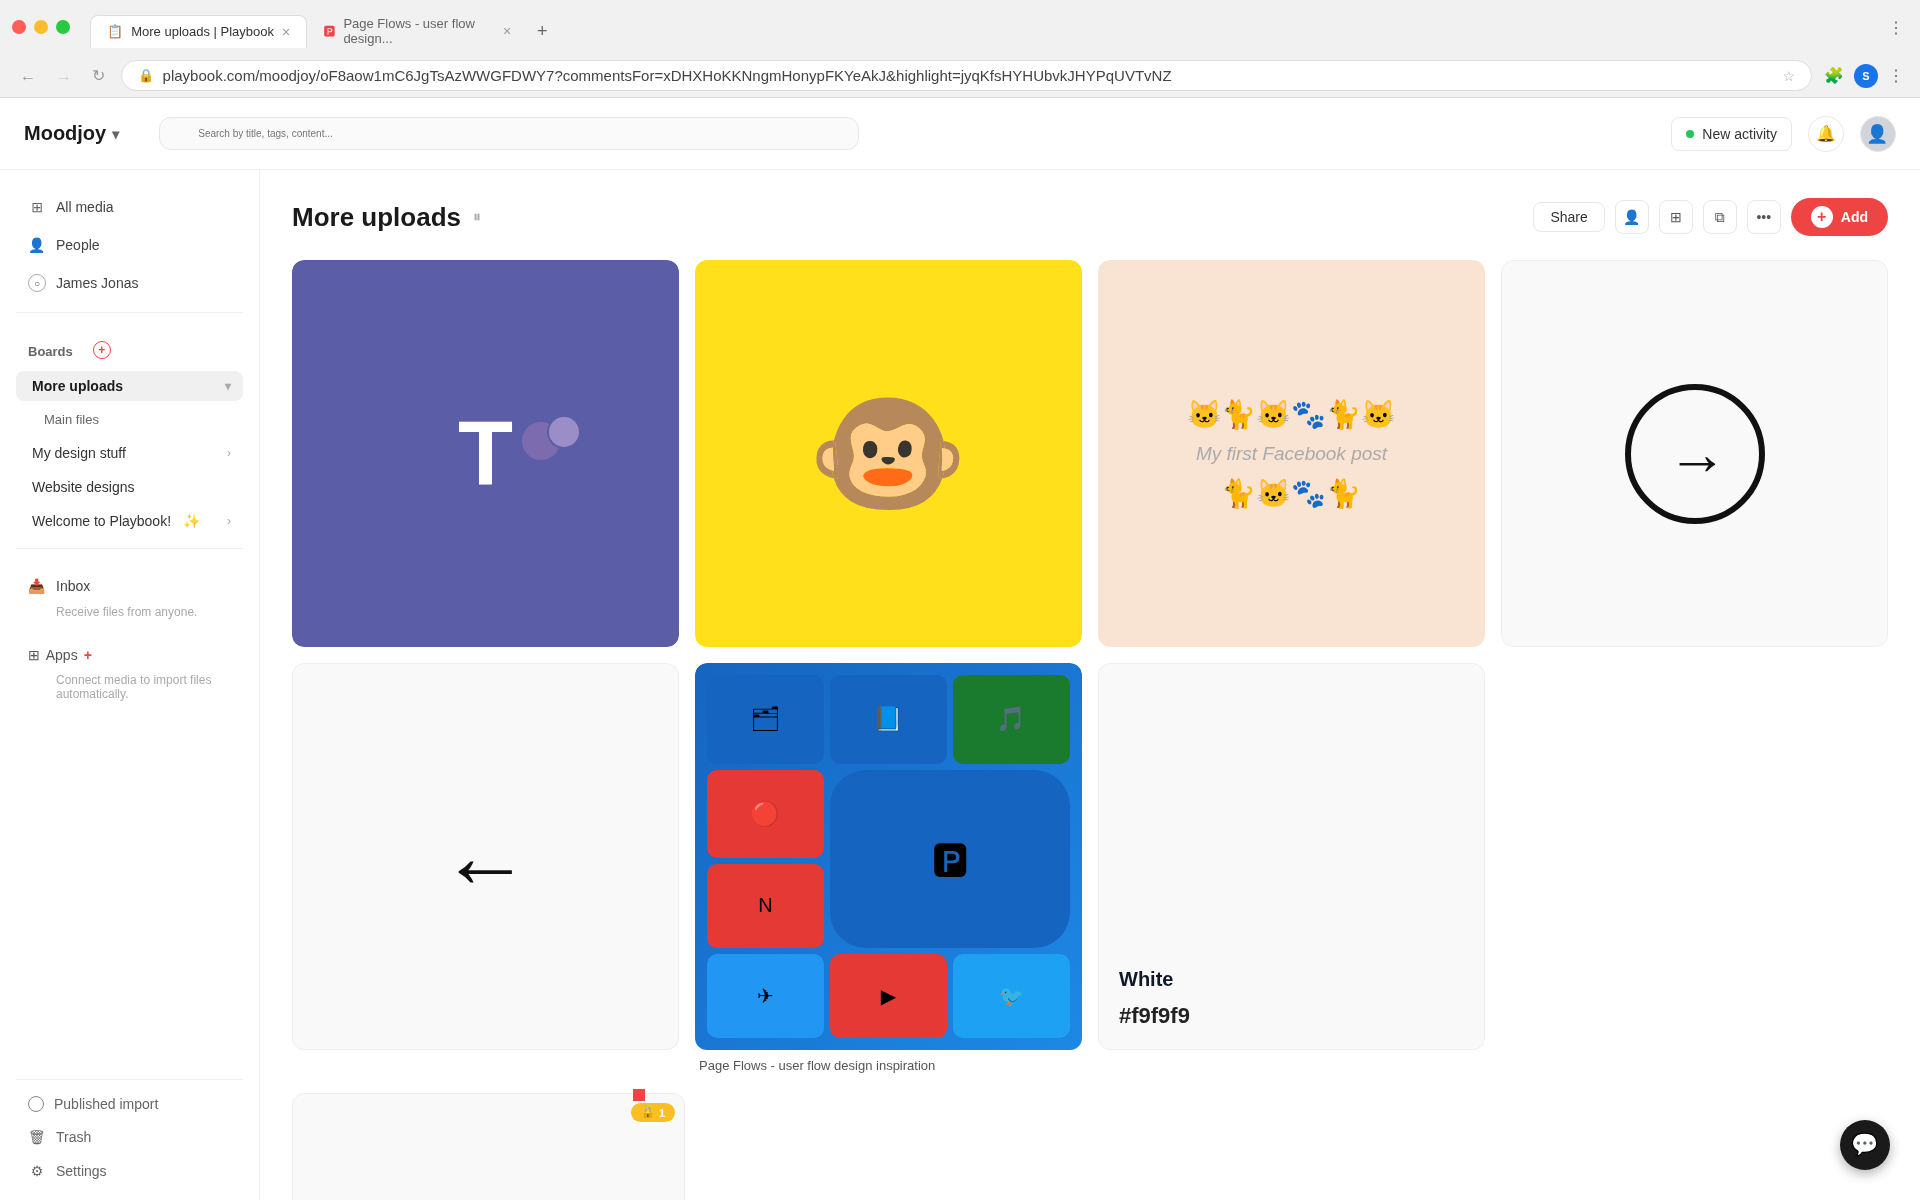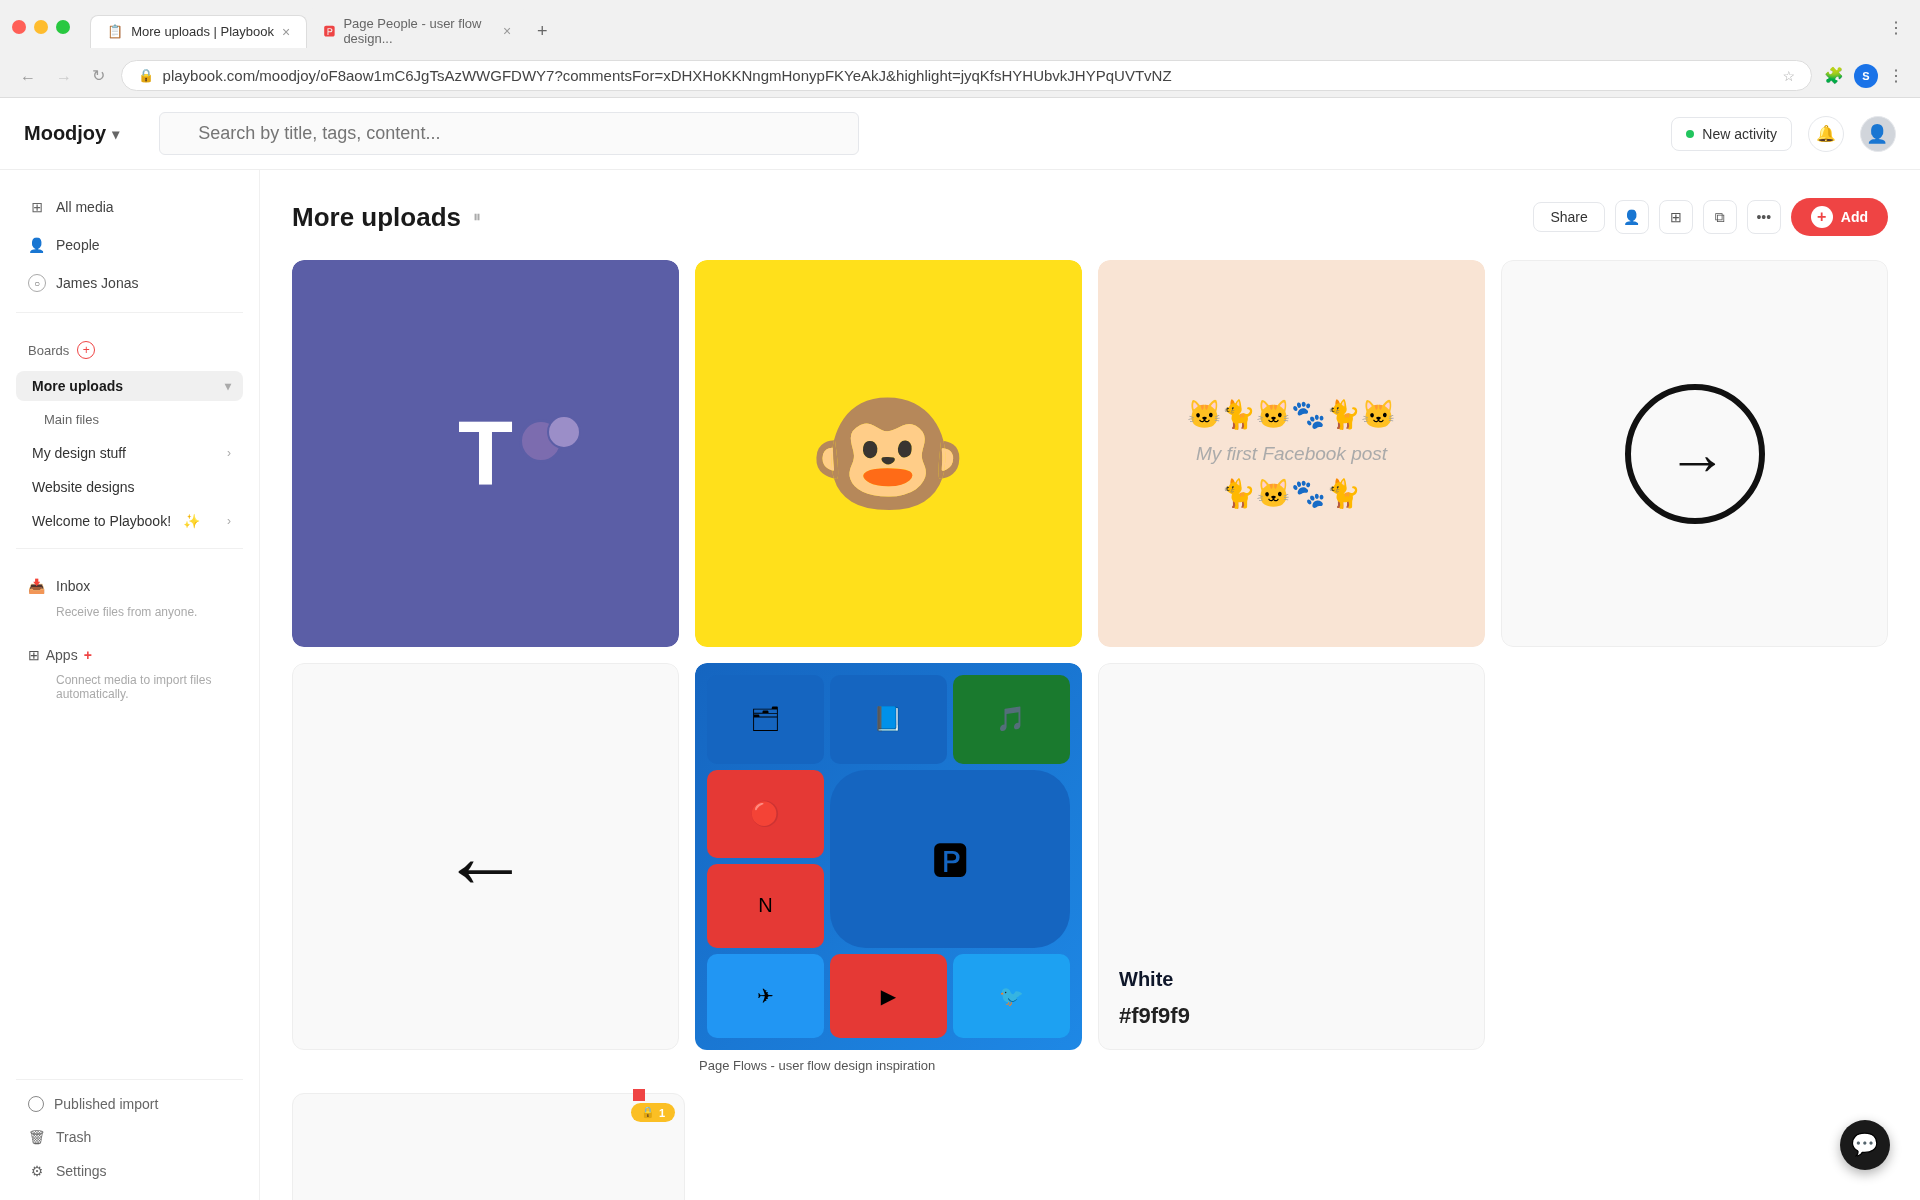--- a/index.html
+++ b/index.html
@@ -39,21 +39,21 @@
     .notif-btn { width: 36px; height: 36px; border-radius: 50%; border: 1.5px solid #e5e7eb; display: flex; align-items: center; justify-content: center; cursor: pointer; font-size: 16px; color: #555; }
     .profile-avatar { width: 36px; height: 36px; border-radius: 50%; background: #d1d5db; display: flex; align-items: center; justify-content: center; font-size: 14px; color: #666; border: 1.5px solid #e5e7eb; cursor: pointer; }
 
     
     .main { display: flex; flex: 1; overflow: hidden; }
 
     
     .sidebar { width: 260px; min-width: 260px; padding: 20px 16px; border-right: 1px solid #f0f0f0; display: flex; flex-direction: column; gap: 4px; overflow-y: auto; }
     .sidebar-nav-item { display: flex; align-items: center; gap: 10px; padding: 8px 12px; border-radius: 8px; cursor: pointer; font-size: 14px; color: #444; }
     .sidebar-icon { width: 18px; height: 18px; display: flex; align-items: center; justify-content: center; font-size: 14px; color: #666; }
-    .sidebar-section-header { display: flex; align-items: center; gap: 8px; padding: 8px 12px; font-size: 13px; font-weight: 400; color: #666; margin-top: 8px; }
+    .sidebar-section-header { display: flex; align-items: flex-end; gap: 20px; padding: 8px 12px; font-size: 13px; font-weight: 700; color: #666; margin-top: 8px; }
     .add-icon { width: 18px; height: 18px; border-radius: 50%; border: 1.5px solid #ef4444; color: #ef4444; display: flex; align-items: center; justify-content: center; font-size: 12px; cursor: pointer; }
     .board-item { display: flex; align-items: center; gap: 8px; padding: 7px 12px 7px 16px; border-radius: 8px; cursor: pointer; font-size: 14px; color: #333; }
     .board-item.active { background: #f0f0f0; font-weight: 600; color: #1a1a1a; }
     .board-item-sub { padding-left: 28px; font-size: 13px; color: #666; }
     .board-chevron { margin-left: auto; color: #aaa; font-size: 12px; }
     .sidebar-divider { height: 1px; background: #f0f0f0; margin: 8px 0; }
     .sidebar-bottom-item { display: flex; align-items: center; gap: 10px; padding: 8px 12px; border-radius: 8px; cursor: pointer; font-size: 14px; color: #666; }
     .sidebar-inbox { margin-top: 8px; }
     .inbox-desc { font-size: 12px; color: #aaa; padding: 2px 12px 8px 40px; }
     .apps-section { margin-top: 8px; }
@@ -95,21 +95,21 @@
       <div class="wc wc-green"></div>
     </div>
     <div class="tab-bar">
       <div class="tab">
         <span style="font-size:13px;">📋</span>
         <span>More uploads | Playbook</span>
         <span class="tab-close">×</span>
       </div>
       <div class="tab inactive">
         <span style="font-size:13px;color:#e44;">🅿</span>
-        <span>Page People - user flow design...</span>
+        <span>Page Flows - user flow design...</span>
         <span class="tab-close">×</span>
       </div>
       <div class="tab-new">+</div>
     </div>
     <div class="browser-actions" style="margin-left:auto;padding-right:16px;display:flex;align-items:center;gap:8px;">
       <span style="color:#666;font-size:16px;cursor:pointer;">⋮</span>
     </div>
   </div>
   <div class="browser-toolbar">
     <span class="nav-btn">←</span>
@@ -131,21 +131,21 @@
 <div class="app">
 
   <div class="app-header">
     <div class="app-logo">
       <span>Moodjoy</span>
       <span class="logo-arrow">▾</span>
     </div>
     <div class="search-bar">
       <div class="search-wrapper">
         <span class="search-icon-wrapper">🔍</span>
-        <input class="search-input" style="width: 100%; padding: 10px 16px 10px 38px; border: 1.5px solid rgb(229, 231, 235); border-radius: 6px; font-size: 18px; color: rgb(153, 153, 153); background: rgb(250, 250, 250); outline: none;" placeholder="Search by title, tags, content...">
+        <input class="search-input" style="width: 100%; padding: 10px 16px 10px 38px; border: 1.5px solid rgb(229, 231, 235); border-radius: 12px; font-size: 10px; color: rgb(153, 153, 153); background: rgb(250, 250, 250); outline: none;" placeholder="Search by title, tags, content...">
       </div>
     </div>
     <div class="header-actions">
       <div class="new-activity-btn">
         <span class="new-activity-dot"></span>
         <span>New activity</span>
       </div>
       <div class="notif-btn">
         <span>🔔</span>
       </div>

